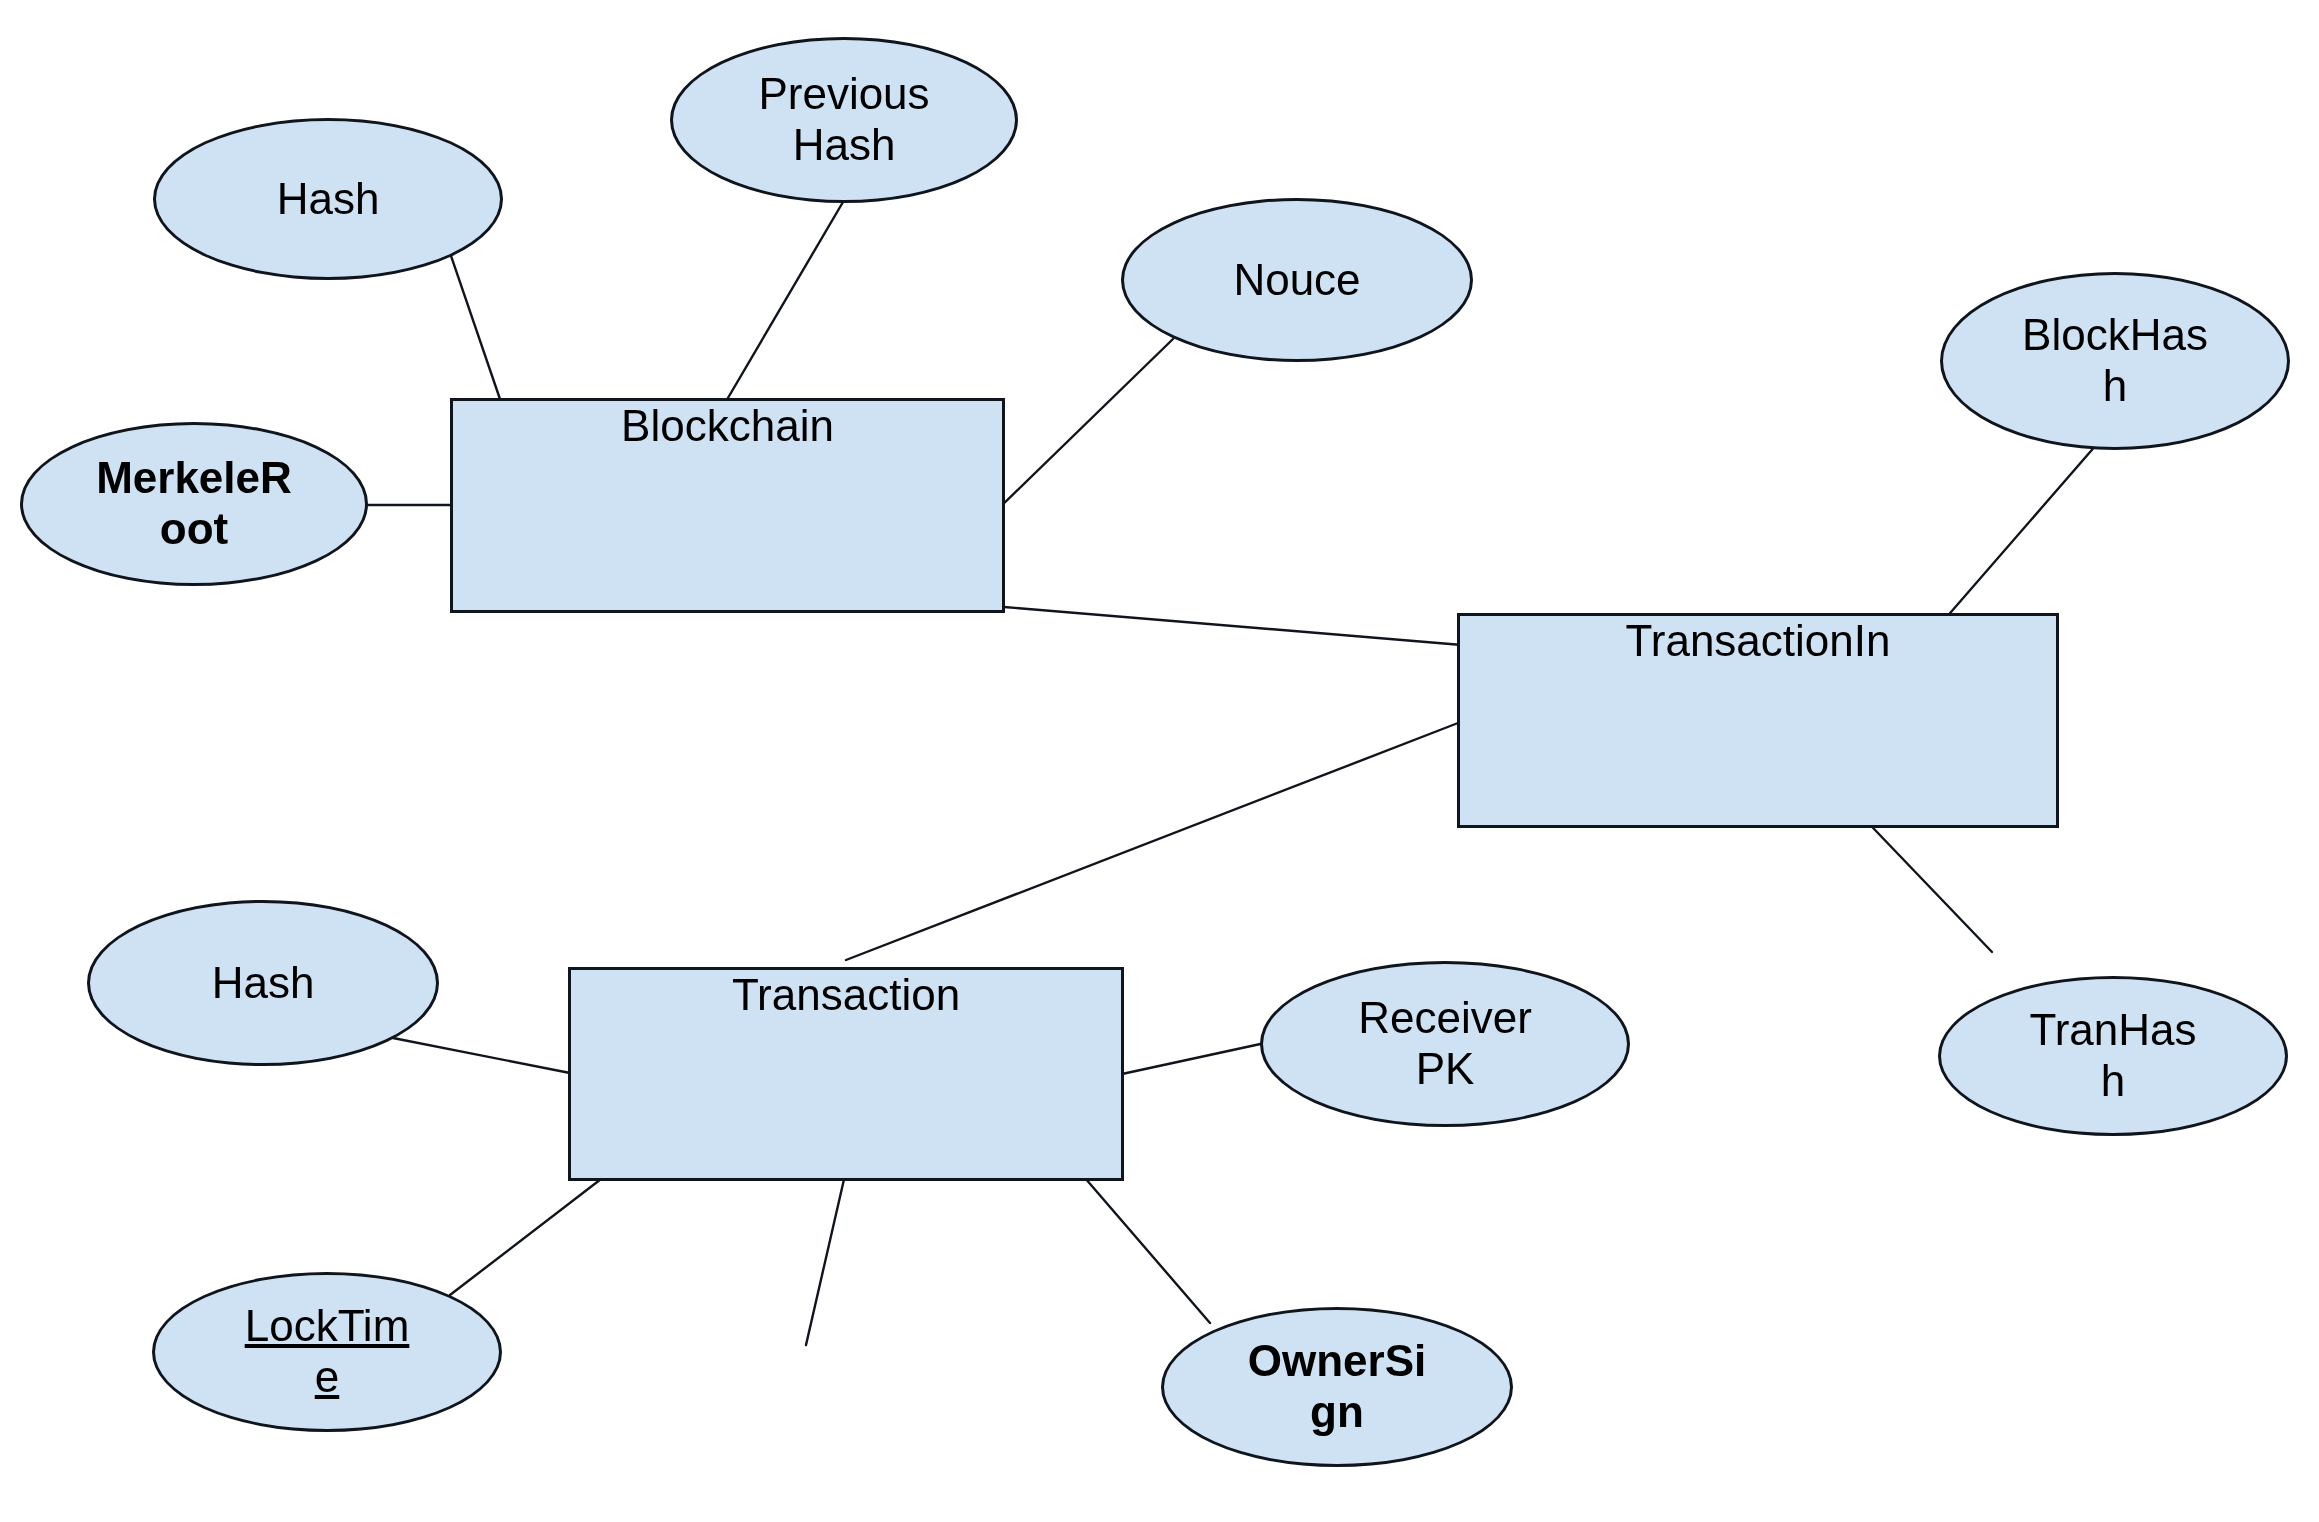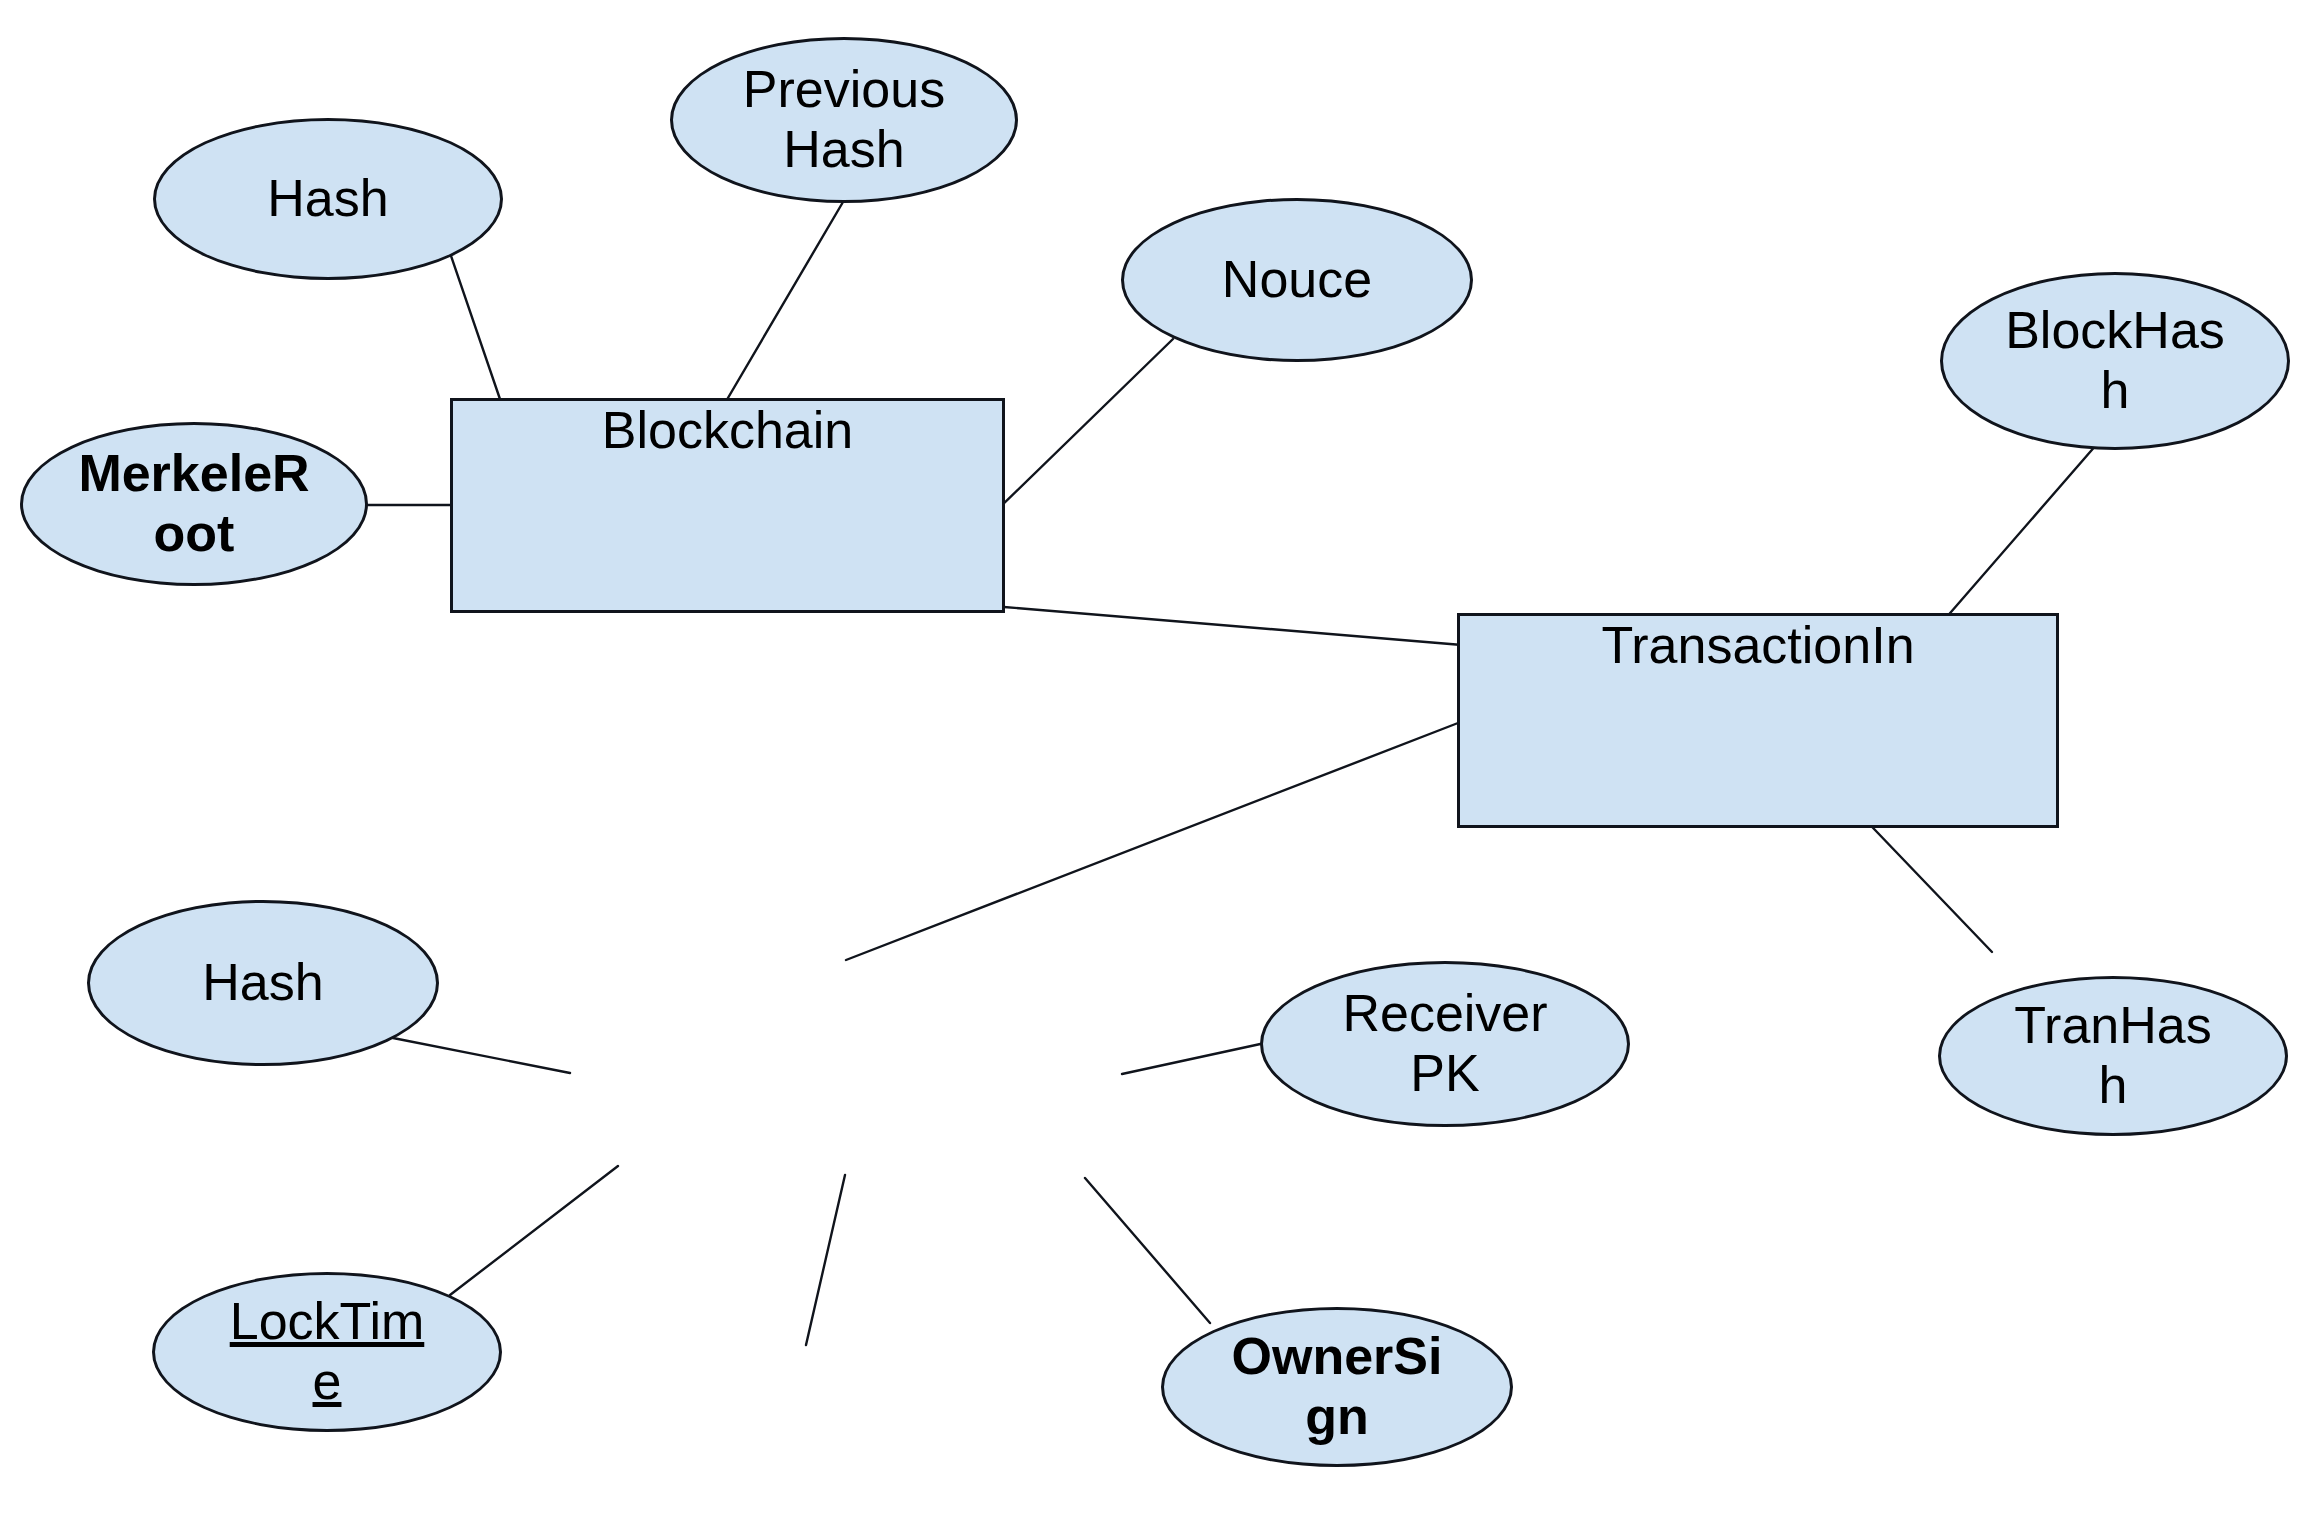--- a/index.html
+++ b/index.html
@@ -29,21 +29,21 @@
     position: absolute;
     box-sizing: border-box;
     background: var(--shape-fill, #cfe2f3);
     border: 3px solid var(--shape-stroke, #10141c);
     border-radius: 50%;
     display: flex;
     align-items: center;
     justify-content: center;
   }
   .label {
-    font-size: 52px;
+    font-size: 44px;
     line-height: 1.15;
     color: var(--text, #000000);
     text-align: center;
     white-space: pre-line;
     user-select: none;
   }
 </style>
 </head>
 <body>
 
@@ -63,20 +63,23 @@
     <line x1="845" y1="1175" x2="806" y2="1345"></line>
     <line x1="1085" y1="1178" x2="1210" y2="1323"></line>
     <line x1="1122" y1="1074" x2="1265" y2="1043"></line>
   </svg>
 
   <div class="entity" style="left:450px; top:398px; width:555px; height:215px;">
     <span class="label">Blockchain</span>
   </div>
   <div class="entity" style="left:1457px; top:613px; width:602px; height:215px;">
     <span class="label">TransactionIn</span>
+  </div>
+  <div class="entity" style="left:568px; top:967px; width:556px; height:214px;">
+    <span class="label">Transaction</span>
   </div>
 
   <div class="attribute" style="left:153px; top:118px; width:350px; height:162px;">
     <span class="label">Hash</span>
   </div>
   <div class="attribute" style="left:670px; top:37px; width:348px; height:166px;">
     <span class="label">Previous
 Hash</span>
   </div>
   <div class="attribute" style="left:1121px; top:198px; width:352px; height:164px;">

